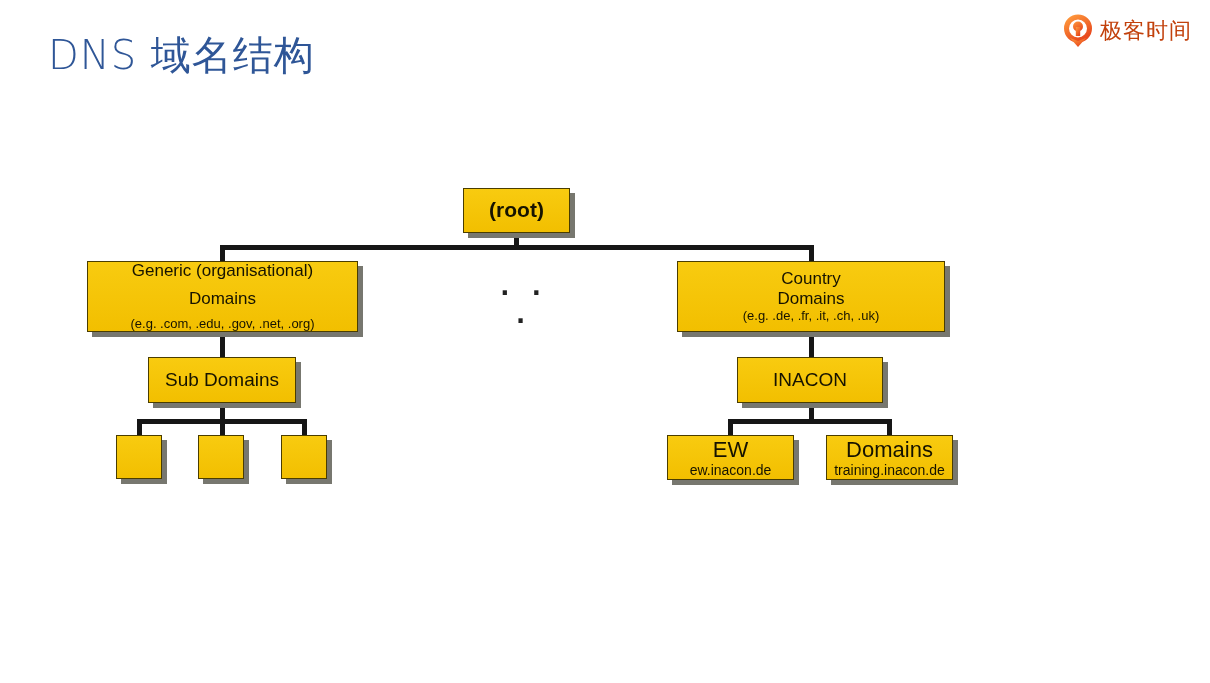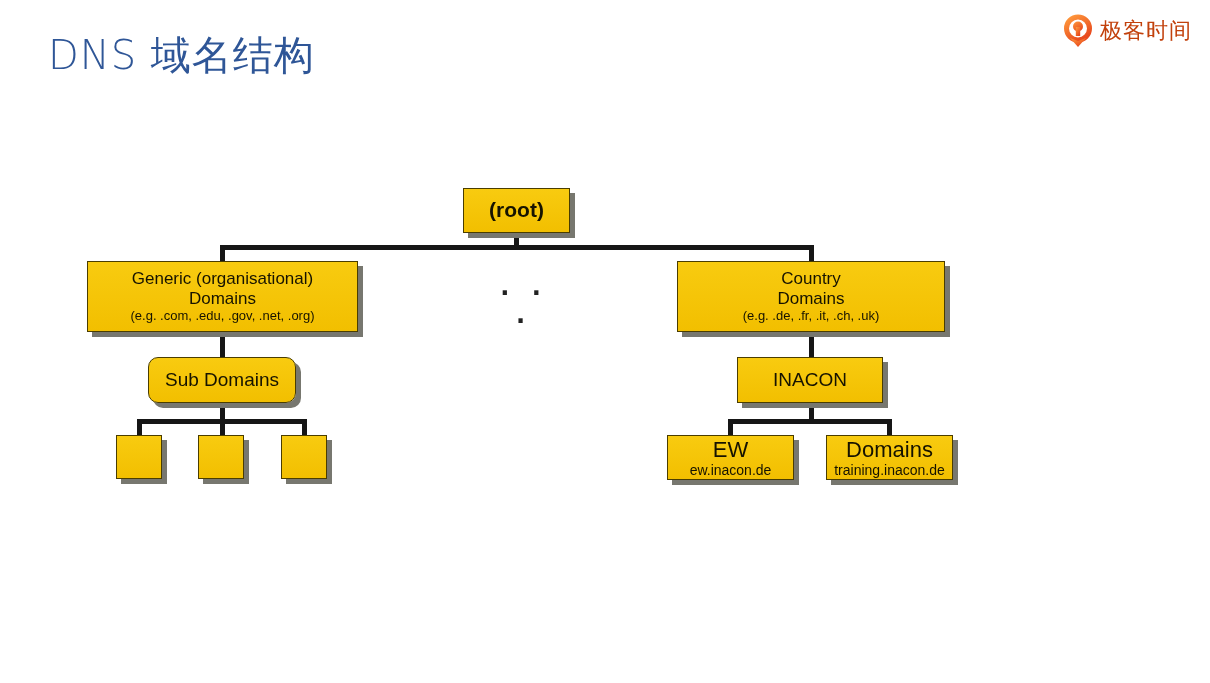--- a/index.html
+++ b/index.html
@@ -65,23 +65,23 @@
     width: 60px;
     text-align: center;
     font-size: 24px;
     font-weight: 700;
     letter-spacing: 7px;
     color: #222222;
     font-family: "DejaVu Sans", sans-serif;
   }
   
   .n-root      { left: 463px; top: 177px; width: 107px; height: 45px; }
-  .n-generic   { left:  87px; top: 250px; width: 271px; height: 71px; }
+  .n-generic   { left:  87px; top: 250px; width: 271px; height: 71px; gap: 8px; }
   .n-country   { left: 677px; top: 250px; width: 268px; height: 71px; }
-  .n-sub       { left: 148px; top: 346px; width: 148px; height: 46px; border-radius: 10px; }
+  .n-sub       { left: 148px; top: 346px; width: 148px; height: 46px; }
   .n-inacon    { left: 737px; top: 346px; width: 146px; height: 46px; }
   .n-e1        { left: 116px; top: 424px; width:  46px; height: 44px; }
   .n-e2        { left: 198px; top: 424px; width:  46px; height: 44px; }
   .n-e3        { left: 281px; top: 424px; width:  46px; height: 44px; }
   .n-ew        { left: 667px; top: 424px; width: 127px; height: 45px; }
   .n-training  { left: 826px; top: 424px; width: 127px; height: 45px; }
   
   .c-root-stub     { left: 514px; top: 222px; width:   5px; height: 17px; }
   .c-main-h        { left: 220px; top: 234px; width: 594px; height:  5px; }
   .c-left-drop     { left: 220px; top: 234px; width:   5px; height: 16px; }

